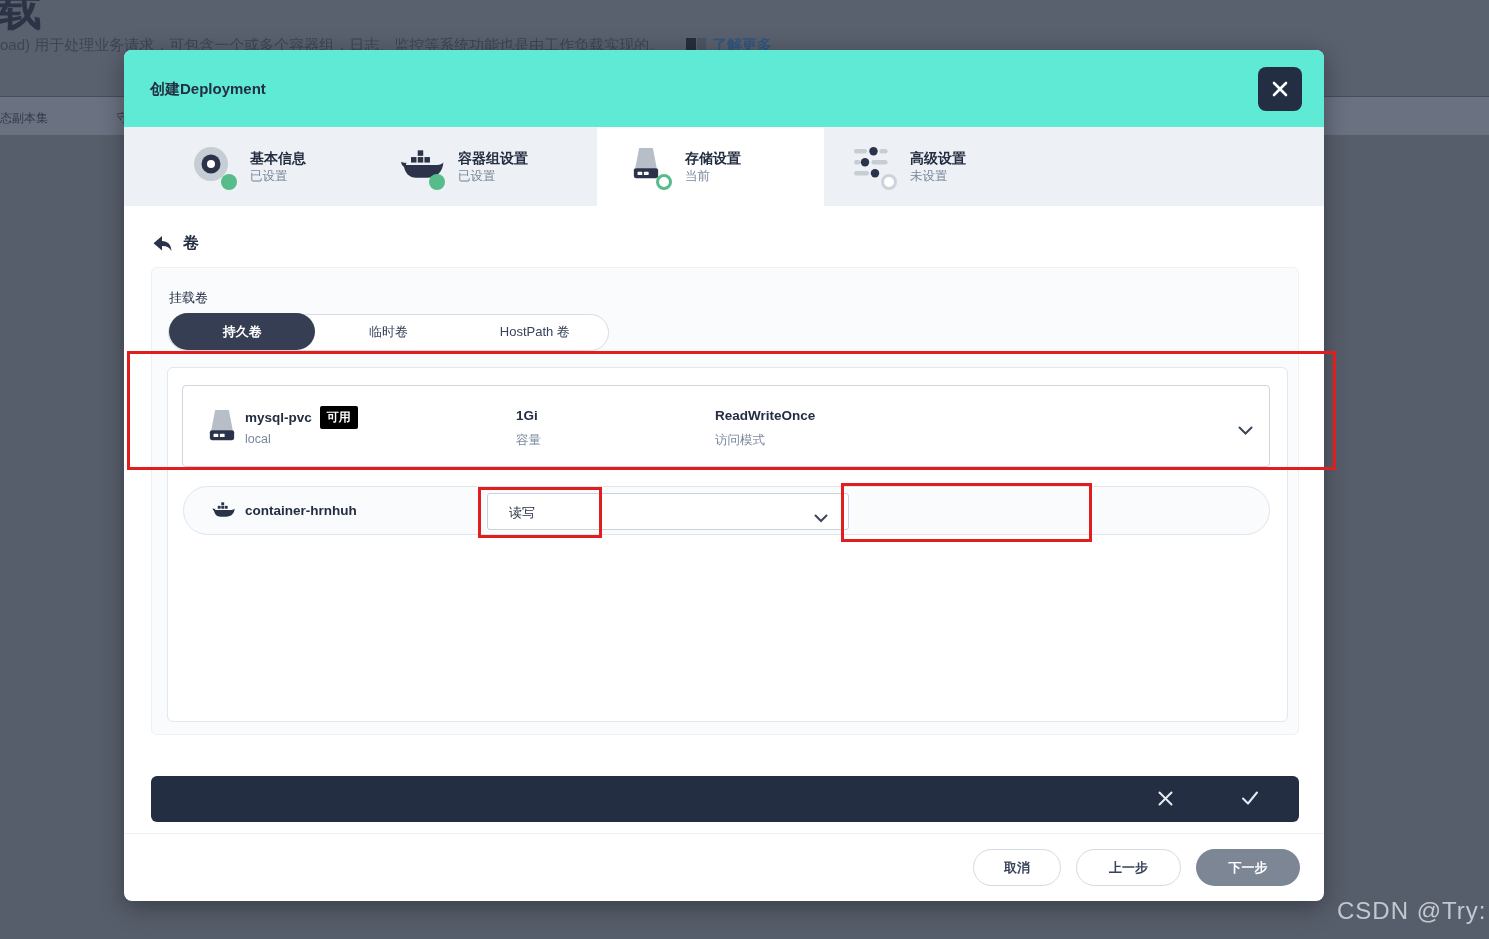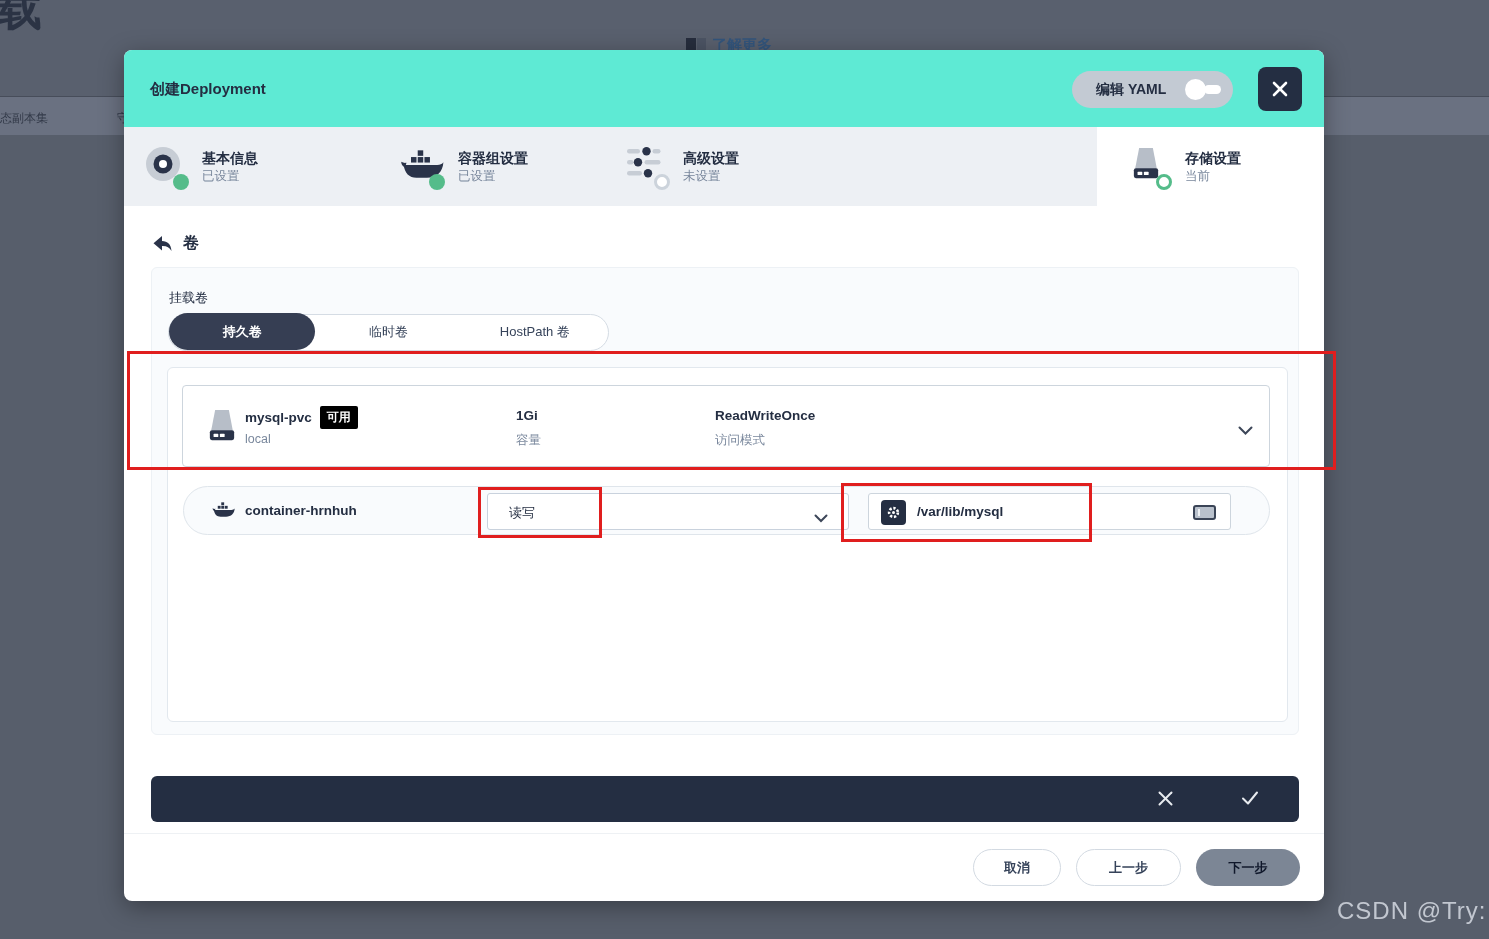--- a/index.html
+++ b/index.html
@@ -32,21 +32,21 @@
   .yaml-pill .lbl { position:absolute; left:24px; top:10px; font-size:14px; font-weight:bold; color:#242e42; }
   .yaml-toggle { position:absolute; left:113px; top:8px; width:38px; height:21px; }
   .yaml-toggle .knob { position:absolute; left:0; top:0; width:21px; height:21px; border-radius:50%; background:#fff; }
   .yaml-toggle .tail { position:absolute; left:19px; top:6px; width:17px; height:9px; border-radius:5px; background:#fff; }
   .close-btn { position:absolute; left:1134px; top:17px; width:44px; height:44px;
     background:#242e42; border-radius:8px; cursor:pointer; display:flex; align-items:center; justify-content:center; }
 
   
   .steps { position:absolute; left:0; top:77px; width:100%; height:79px; background:#edf0f4; display:flex; }
   .step { height:79px; display:flex; align-items:center; gap:14px; }
-  .step1 { width:248px; padding-left:20px; }
+  .step1 { width:248px; padding-left:68px; }
   .step2 { width:225px; padding-left:28px; }
   .step3 { width:227px; padding-left:30px; background:#fff; }
   .step4 { width:500px; padding-left:28px; }
   .step-icon { position:relative; width:44px; height:44px; flex:0 0 44px; }
   .step-icon svg { position:absolute; left:0; top:0; }
   .sdot { position:absolute; right:-1px; bottom:-1px; width:16px; height:16px; border-radius:50%; }
   .sdot.done { background:#55bc8a; }
   .sdot.current { background:#fff; border:3px solid #55bc8a; }
   .sdot.pending { background:#fff; border:3px solid #ccd3db; }
   .step-label { font-size:14px; font-weight:bold; color:#242e42; line-height:19px; }
@@ -102,56 +102,50 @@
     background:#242e42; border-radius:6px; }
   .bar-ico { position:absolute; top:14px; cursor:pointer; }
   .bar-x { left:1006px; }
   .bar-check { left:1090px; }
   .footer-divider { position:absolute; left:0; top:783px; width:100%; height:1px; background:#eef1f4; }
   .btn { position:absolute; top:799px; height:37px; border-radius:19px; display:flex;
     align-items:center; justify-content:center; font-size:13px; font-weight:bold; cursor:pointer; }
   .btn-ghost { background:#fff; border:1px solid #d3dae2; color:#36435a; }
   .btn-cancel { left:849px; width:88px; }
   .btn-prev { left:952px; width:105px; }
-  .btn-next { left:1072px; width:104px; background:#7c8695; color:#0f172a; }
+  .btn-next { left:1072px; width:104px; background:#7c8695; color:#ffffff; }
 
   
   .anno { position:absolute; border:3px solid #e01e1e; z-index:30; pointer-events:none; }
   .anno1 { left:127px; top:351px; width:1209px; height:119px; }
   .anno2 { left:478px; top:487px; width:124px; height:51px; }
   .anno3 { left:841px; top:483px; width:251px; height:59px; }
 </style>
 </head>
 <body>
 
 <div class="stage">
 
   <div class="bg-band-top"></div>
   <div class="bg-band-tabs"></div>
   <div class="bg-divider"></div>
   <div class="bg-heading">载</div>
+  <div class="bg-desc">oad) 用于处理业务请求，可包含一个或多个容器组，日志、监控等系统功能也是由工作负载实现的。</div>
   <span class="bg-doc-icon">
       <i class="p1"></i>
       <i class="p2"></i>
     </span>
   <div class="bg-learnmore">了解更多</div>
   <div class="bg-tab" style="left:0;">态副本集</div>
   <div class="bg-tab" style="left:117px;">守</div>
   <div class="watermark">CSDN @Try:</div>
 
   <div class="modal">
     <div class="modal-header">
       <div class="modal-title">创建Deployment</div>
-      <div class="yaml-pill">
-        <span class="lbl">编辑 YAML</span>
-        <span class="yaml-toggle">
-          <span class="knob"></span>
-            <span class="tail"></span>
-        </span>
-      </div>
       <div class="close-btn">
         <svg width="18" height="18" viewBox="0 0 18 18">
           <line x1="3" y1="3" x2="15" y2="15" stroke="#fff" stroke-width="2.6" stroke-linecap="round"></line>
           <line x1="15" y1="3" x2="3" y2="15" stroke="#fff" stroke-width="2.6" stroke-linecap="round"></line>
         </svg>
       </div>
     </div>
 
     <div class="steps">
       <div class="step step1">
@@ -178,20 +172,35 @@
               <rect x="14.5" y="3" width="4.5" height="4.5"></rect>
               <path d="M3 15 h27.5 c2.2 0 4-.9 5-2.3 C35 20.5 30 25.5 22 25.5 H13.5 C7.5 25.5 3.8 21.5 3 15 Z"></path>
               <path d="M4.2 17 C2.2 16.3 1 14.6 1 12.4 c1.4.9 2.9 1.1 4.3.8 Z"></path>
             </g>
           </svg>
           <span class="sdot done"></span>
         </span>
         <div class="step-text">
           <div class="step-label">容器组设置</div>
           <div class="step-status">已设置</div>
+        </div>
+      </div>
+      <div class="step step3">
+        <span class="step-icon">
+          <svg width="38" height="40" viewBox="0 0 36 34">
+            <path d="M11.5 1 h13 l3.8 19.5 h-20.6 Z" fill="#b7bec8"></path>
+            <rect x="6.5" y="20" width="23" height="9.5" rx="2" fill="#2a3349"></rect>
+            <rect x="10" y="23.5" width="4.5" height="3" rx="0.6" fill="#fff"></rect>
+            <rect x="16" y="23.5" width="4.5" height="3" rx="0.6" fill="#fff"></rect>
+          </svg>
+          <span class="sdot current"></span>
+        </span>
+        <div class="step-text">
+          <div class="step-label">存储设置</div>
+          <div class="step-status">当前</div>
         </div>
       </div>
       <div class="step step4">
         <span class="step-icon">
           <svg width="40" height="36" viewBox="0 0 40 34">
             <g fill="#c7cdd5">
               <rect x="2" y="3" width="13" height="4.5" rx="2.2"></rect>
               <rect x="27.5" y="3" width="8" height="4.5" rx="2.2"></rect>
               <rect x="2" y="14" width="6.5" height="4.5" rx="2.2"></rect>
               <rect x="19.5" y="14" width="16" height="4.5" rx="2.2"></rect>
@@ -201,35 +210,20 @@
               <circle cx="21.5" cy="5.2" r="4.2"></circle>
               <circle cx="13" cy="16.2" r="4.2"></circle>
               <circle cx="23" cy="27.2" r="4.2"></circle>
             </g>
           </svg>
           <span class="sdot pending"></span>
         </span>
         <div class="step-text">
           <div class="step-label">高级设置</div>
           <div class="step-status">未设置</div>
-        </div>
-      </div>
-      <div class="step step3">
-        <span class="step-icon">
-          <svg width="38" height="40" viewBox="0 0 36 34">
-            <path d="M11.5 1 h13 l3.8 19.5 h-20.6 Z" fill="#b7bec8"></path>
-            <rect x="6.5" y="20" width="23" height="9.5" rx="2" fill="#2a3349"></rect>
-            <rect x="10" y="23.5" width="4.5" height="3" rx="0.6" fill="#fff"></rect>
-            <rect x="16" y="23.5" width="4.5" height="3" rx="0.6" fill="#fff"></rect>
-          </svg>
-          <span class="sdot current"></span>
-        </span>
-        <div class="step-text">
-          <div class="step-label">存储设置</div>
-          <div class="step-status">当前</div>
         </div>
       </div>
     </div>
 
     <div class="back-row">
       <svg width="21" height="18" viewBox="0 0 21 18">
         <path d="M10 1 L1.5 8.2 l8.5 7.2 V10.9 c4.8-.2 7.4 1.5 9.5 5 C19 9 15.6 6.4 10 6.1 Z" fill="#2a3349"></path>
       </svg>
       <span class="back-title">卷</span>
     </div>
@@ -286,32 +280,20 @@
 
           <div class="mode-select">
             <span class="val">读写</span>
             <span class="chev">
               <svg width="14" height="9" viewBox="0 0 14 9">
                 <polyline points="1.5,1.5 7,7 12.5,1.5" fill="none" stroke="#3c4658" stroke-width="2" stroke-linecap="round"></polyline>
               </svg>
             </span>
           </div>
 
-          <div class="path-input">
-            <span class="gear-badge">
-              <svg width="15" height="15" viewBox="0 0 15 15">
-                <circle cx="7.5" cy="7.5" r="4.4" fill="none" stroke="#fff" stroke-width="2.6" stroke-dasharray="2.3 1.7"></circle>
-                <circle cx="7.5" cy="7.5" r="1.5" fill="#fff"></circle>
-              </svg>
-            </span>
-            <span class="path-text">/var/lib/mysql</span>
-            <span class="subpath-toggle">
-                <i></i>
-              </span>
-          </div>
         </div>
       </div>
     </div>
 
     <div class="dark-bar">
       <span class="bar-ico bar-x">
         <svg width="17" height="17" viewBox="0 0 17 17">
           <line x1="2.5" y1="2.5" x2="14.5" y2="14.5" stroke="#e8ebef" stroke-width="2" stroke-linecap="round"></line>
           <line x1="14.5" y1="2.5" x2="2.5" y2="14.5" stroke="#e8ebef" stroke-width="2" stroke-linecap="round"></line>
         </svg>

